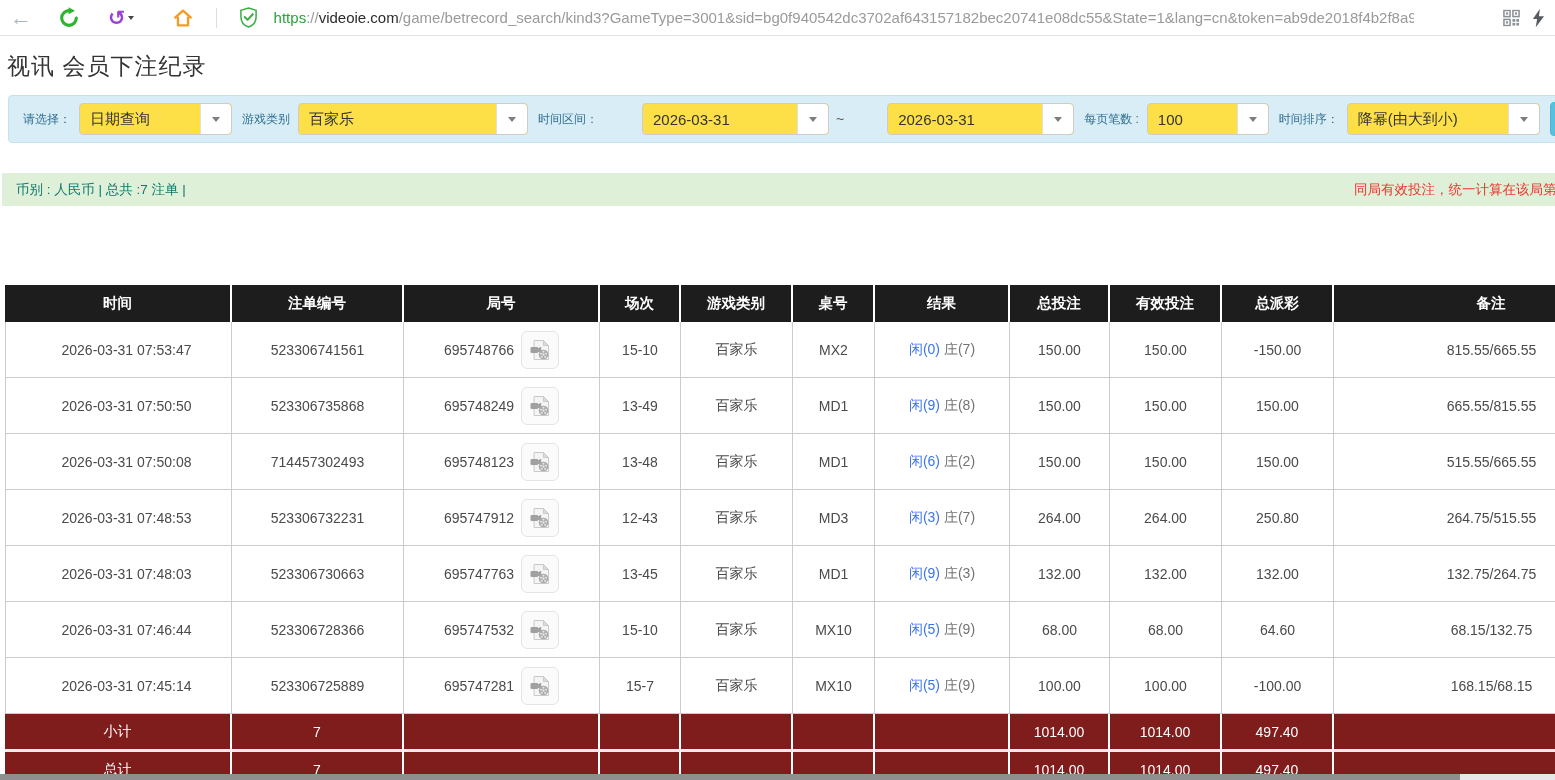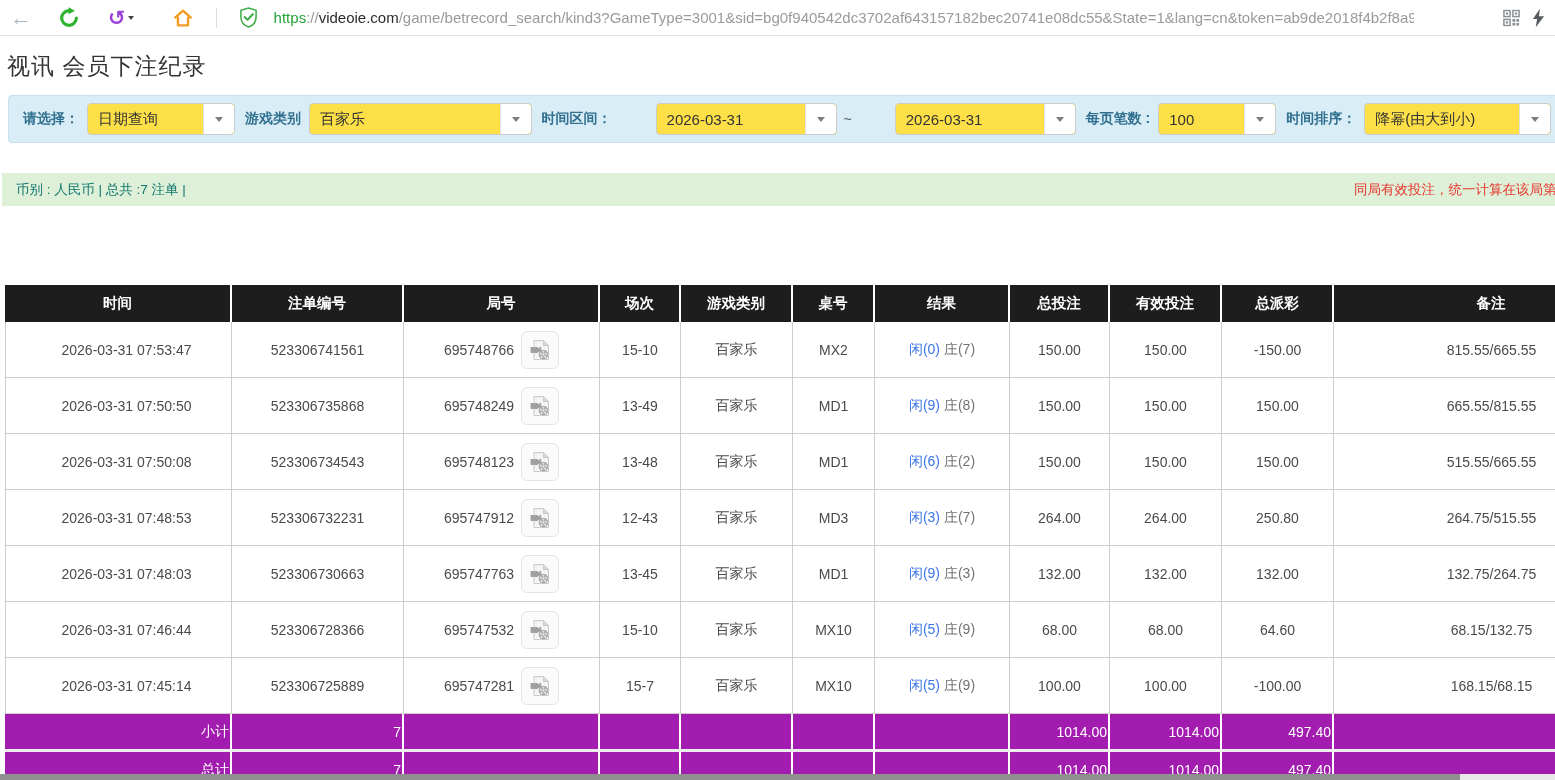--- a/index.html
+++ b/index.html
@@ -19,40 +19,40 @@
   .url-text{margin-left:16px;font-size:15px;color:#9a9a9a;white-space:nowrap;overflow:hidden;max-width:1140px;}
   .url-text .scheme{color:#27a438;}
   .url-text .domain{color:#2b2b2b;}
   .addr-icons{position:absolute;right:10px;top:50%;transform:translateY(-50%);display:flex;gap:12px;align-items:center;}
 
   
   .page-title{margin:15px 0 0 7px;font-size:23px;color:#333;letter-spacing:1px;}
 
   
   .filter-bar{margin:13px 0 0 8px;width:1642px;height:48px;background:#d9edf7;border:1px solid #c3e1ef;border-radius:4px;display:flex;align-items:center;padding:0 14px;box-sizing:border-box;}
-  .flabel{color:#31708f;font-weight:bold;font-size:14px;margin-right:8px;white-space:nowrap;}
+  .flabel{color:#31708f;font-weight:normal;font-size:12px;margin-right:8px;white-space:nowrap;}
   .tilde{color:#555;font-size:14px;margin:0 7px 0 -3px;}
   .combo{display:flex;align-items:stretch;background:#fde047;border:1px solid #ccc;border-radius:4px;height:32px;box-sizing:border-box;margin-right:10px;cursor:pointer;}
   .combo .txt{padding:0 10px;display:flex;align-items:center;font-size:15px;color:#333;flex:1;white-space:nowrap;overflow:hidden;}
   .combo .arrow{width:30px;border-left:1px solid #e0e0e0;display:flex;align-items:center;justify-content:center;background:#fff;border-radius:0 4px 4px 0;}
   .caret{width:0;height:0;border-left:4px solid transparent;border-right:4px solid transparent;border-top:5px solid #7d7d7d;}
   .w-select{width:153px;}.w-game{width:230px;}.w-date{width:187px;margin-left:36px;}.w-size{width:122px;}.w-sort{width:193px;}
   .search-btn{width:74px;height:34px;background:#5bc0de;border:1px solid #46b8da;border-radius:4px;color:#fff;font-size:15px;font-family:inherit;cursor:pointer;flex-shrink:0;}
 
   
   .summary-bar{margin:30px 0 0 2px;width:1656px;height:33px;background:#dff0d8;position:relative;display:flex;align-items:center;font-size:13.5px;}
   .summary-left{color:#0f766e;padding-left:14px;white-space:nowrap;}
   .summary-right{position:absolute;left:1352px;color:#e9352d;white-space:nowrap;}
 
   
   .bet-table{margin:79px 0 0 5px;border-collapse:separate;border-spacing:0;table-layout:fixed;width:1645px;font-size:14px;}
   .bet-table thead th{background:#1d1d1d;color:#fff;height:35px;font-weight:bold;border-right:2px solid #fff;text-align:center;font-size:14.5px;}
   .bet-table tbody td{height:53px;text-align:center;color:#4a4a4a;border-right:1px solid #ccc;border-bottom:1px solid #ccc;background:#fff;overflow:hidden;white-space:nowrap;}
   .bet-table tbody tr td:first-child{border-left:1px solid #ccc;padding-left:17px;}
-  .bet-table tfoot td{background:#a21caf;color:#fff;height:33px;text-align:right;border-right:2px solid #fff;border-bottom:3px solid #ececec;font-size:14px;}
+  .bet-table tfoot td{background:#7f1d1d;color:#fff;height:33px;text-align:center;border-right:2px solid #fff;border-bottom:3px solid #ececec;font-size:14px;}
   .bet-table tfoot tr:last-child td{border-bottom:0;}
   .blue{color:#3a76e8;}
   .red{color:#737373;}
   .neg{color:#e60000;}
   .round-wrap{display:inline-flex;align-items:center;gap:7px;vertical-align:middle;}
   .video-btn{width:38px;height:38px;border:1px solid #e4e4e4;border-radius:6px;background:#fbfbfb;display:inline-flex;align-items:center;justify-content:center;padding:0;cursor:pointer;}
 
   
   .hscroll{position:fixed;left:0;bottom:0;width:1555px;height:6px;background:#e8e8e8;}
   .hscroll .thumb{width:1460px;height:6px;background:#8f8f8f;}
@@ -249,21 +249,21 @@
     <td>MD1</td>
     <td><span class="blue">闲(9)</span> <span class="red">庄(8)</span></td>
     <td class="blue">150.00</td>
     <td>150.00</td>
     <td>150.00</td>
     <td>665.55/815.55</td>
   </tr>
 
   <tr>
     <td>2026-03-31 07:50:08</td>
-    <td>523306734543</td>
+    <td>714457302493</td>
     <td>
       <span class="round-wrap">
         <span>695748123</span>
         <button class="video-btn">
           <svg width="24" height="24" viewBox="0 0 24 24">
             <path d="M6 2.5 H15.5 L20.5 7.5 V21.5 H6 Z" fill="#f4f4f4" stroke="#c9c9c9"></path>
             <path d="M15.5 2.5 V7.5 H20.5 Z" fill="#dcdcdc" stroke="#c9c9c9"></path>
             <rect x="2.5" y="9" width="7.5" height="6" rx="1" fill="#a0a0a0"></rect>
             <path d="M9.5 10.5 L13.2 8.8 V15.2 L9.5 13.5 Z" fill="#a0a0a0"></path>
             <circle cx="15.5" cy="16.5" r="4.8" fill="#ababab"></circle>

